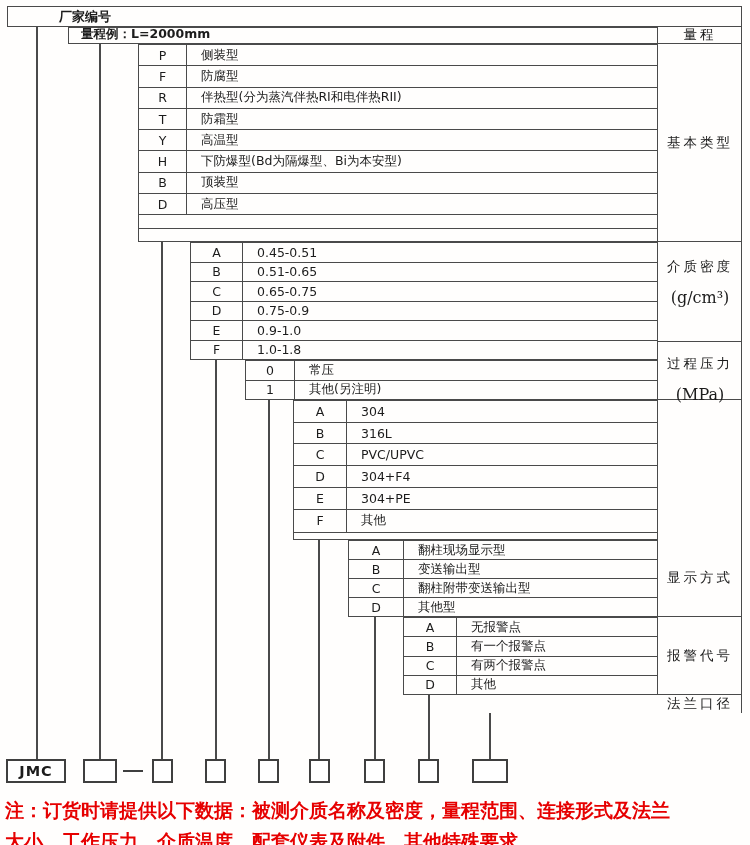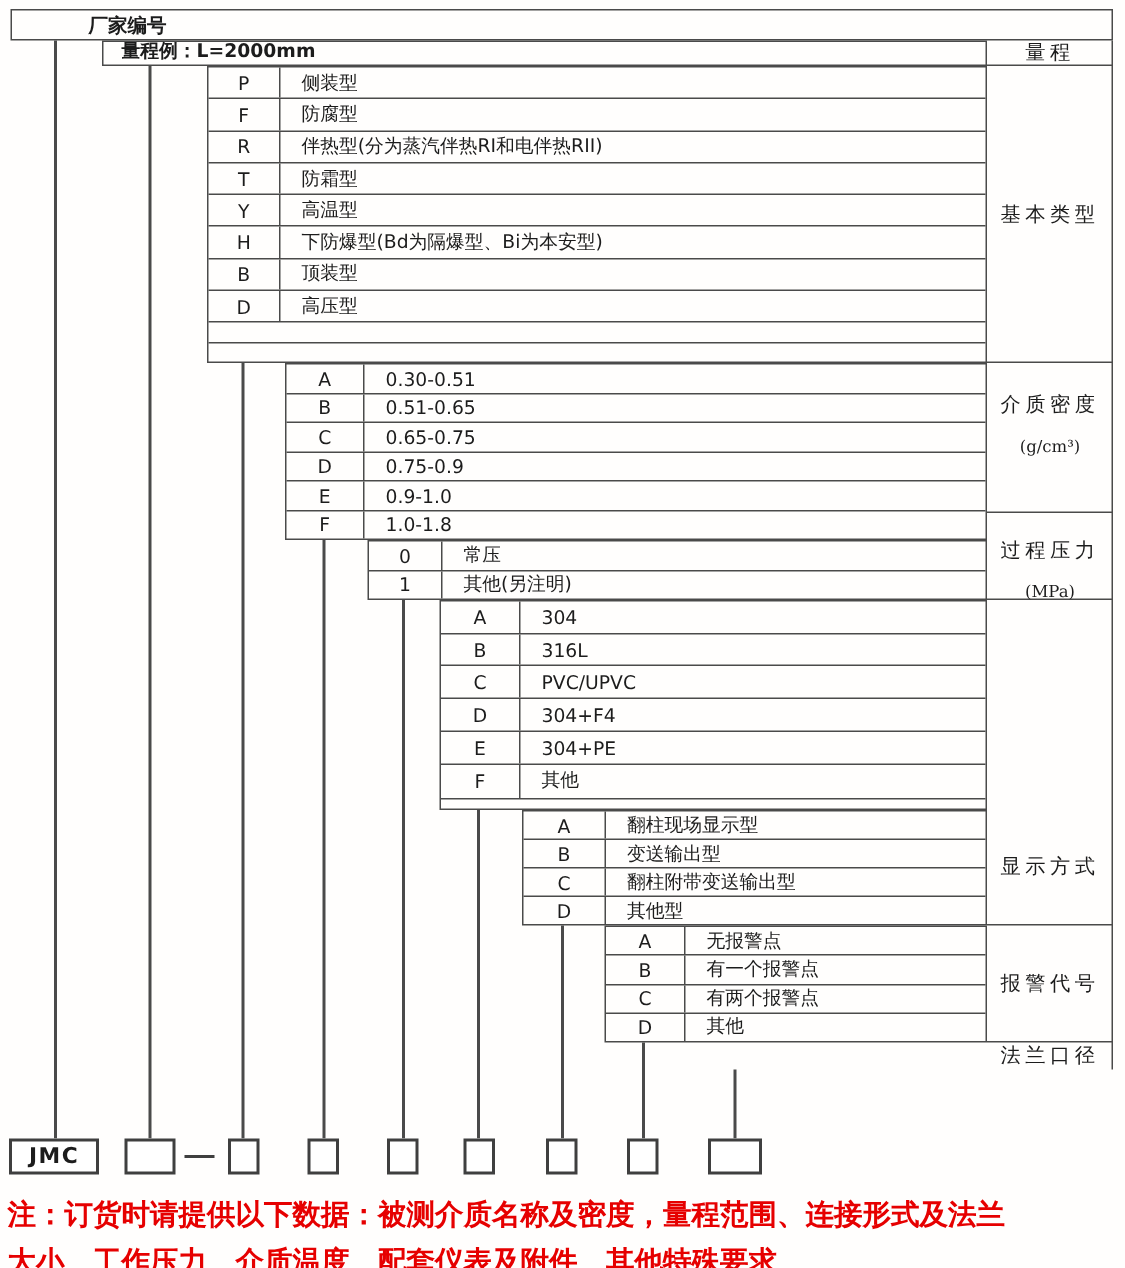--- a/index.html
+++ b/index.html
@@ -38,21 +38,21 @@
   .s5 .code{width:52px;}
   .s6{left:452px;top:695px;width:206px;height:18px;}
   .s6 .row{font-size:12.5px;}
   .s6 .desc{padding-left:15px;}
 
   
   .labelcol{left:658px;top:27px;width:84px;height:686px;border-right:1.5px solid #4a4a4a;}
   .lab{position:absolute;left:0;width:84px;box-sizing:border-box;border-bottom:1.5px solid #4a4a4a;
        display:flex;flex-direction:column;align-items:center;justify-content:center;
        font-family:"DejaVu Serif","Liberation Serif",serif;font-size:13.5px;letter-spacing:3px;}
-  .lab .sub{letter-spacing:0;font-size:11px;margin-top:12px;}
+  .lab .sub{letter-spacing:0;font-size:16px;margin-top:12px;}
   .lab-range{top:0;height:17px;}
   .lab-basic{top:17px;height:198px;}
   .lab-density{top:197px;height:118px;}
   .lab-pressure{top:333px;height:40px;}
   .lab-material{top:373px;height:140px;}
   .lab-display{top:513px;height:77px;}
   .lab-alarm{top:590px;height:78px;}
   .lab-flange{top:668px;height:18px;border-bottom:none;}
 
   
@@ -112,21 +112,21 @@
       <div class="code">D</div>
       <div class="desc">高压型</div>
     </div>
     <div class="row empty"></div>
     <div class="row empty"></div>
   </div>
 
   <div class="abs sec s1">
     <div class="row">
       <div class="code">A</div>
-      <div class="desc">0.30-0.51</div>
+      <div class="desc">0.45-0.51</div>
     </div>
     <div class="row">
       <div class="code">B</div>
       <div class="desc">0.51-0.65</div>
     </div>
     <div class="row">
       <div class="code">C</div>
       <div class="desc">0.65-0.75</div>
     </div>
     <div class="row">

